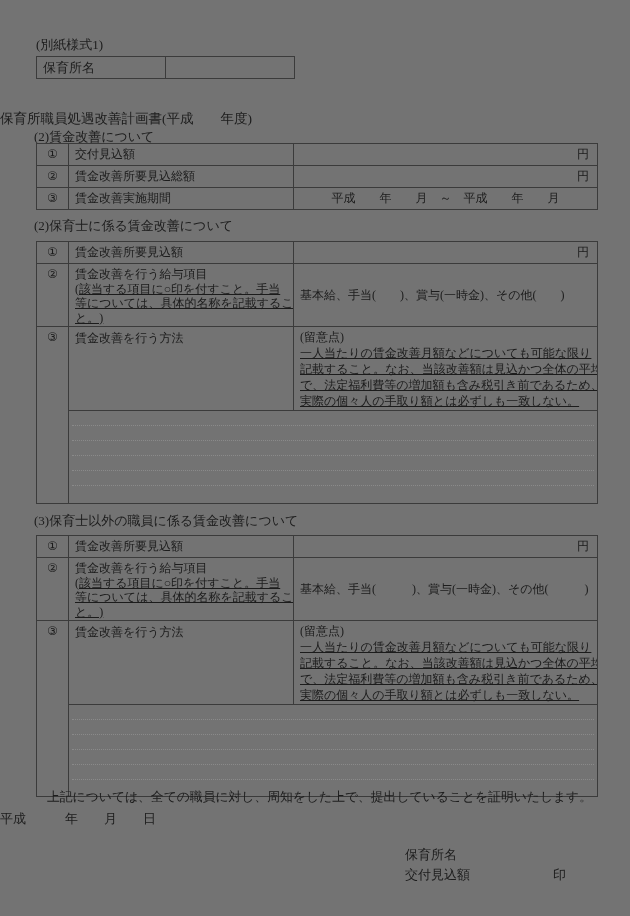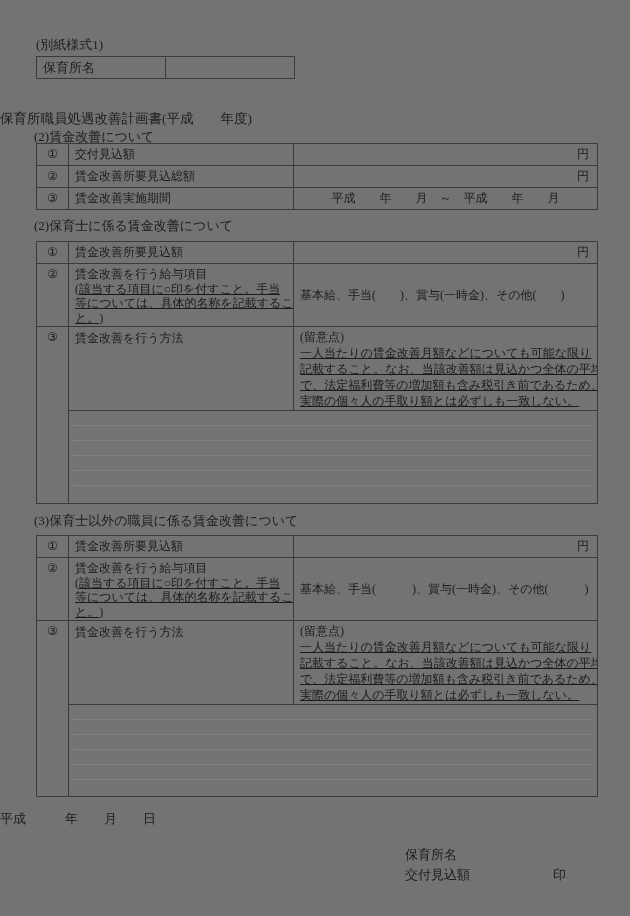--- a/index.html
+++ b/index.html
@@ -192,18 +192,19 @@
         <div class="writing-line"></div>
         <div class="writing-line"></div>
         <div class="writing-line"></div>
         <div class="writing-line"></div>
         <div class="writing-line"></div>
       </td>
     </tr>
   </tbody>
     </table>
 
+  <div class="abs certify">上記については、全ての職員に対し、周知をした上で、提出していることを証明いたします。</div>
   <div class="abs date-line">平成　　　年　　月　　日</div>
   <div class="abs sign-facility">保育所名</div>
   <div class="abs sign-rep">交付見込額</div>
   <div class="abs sign-seal">印</div>
 
 </div>
 
 </body></html>

